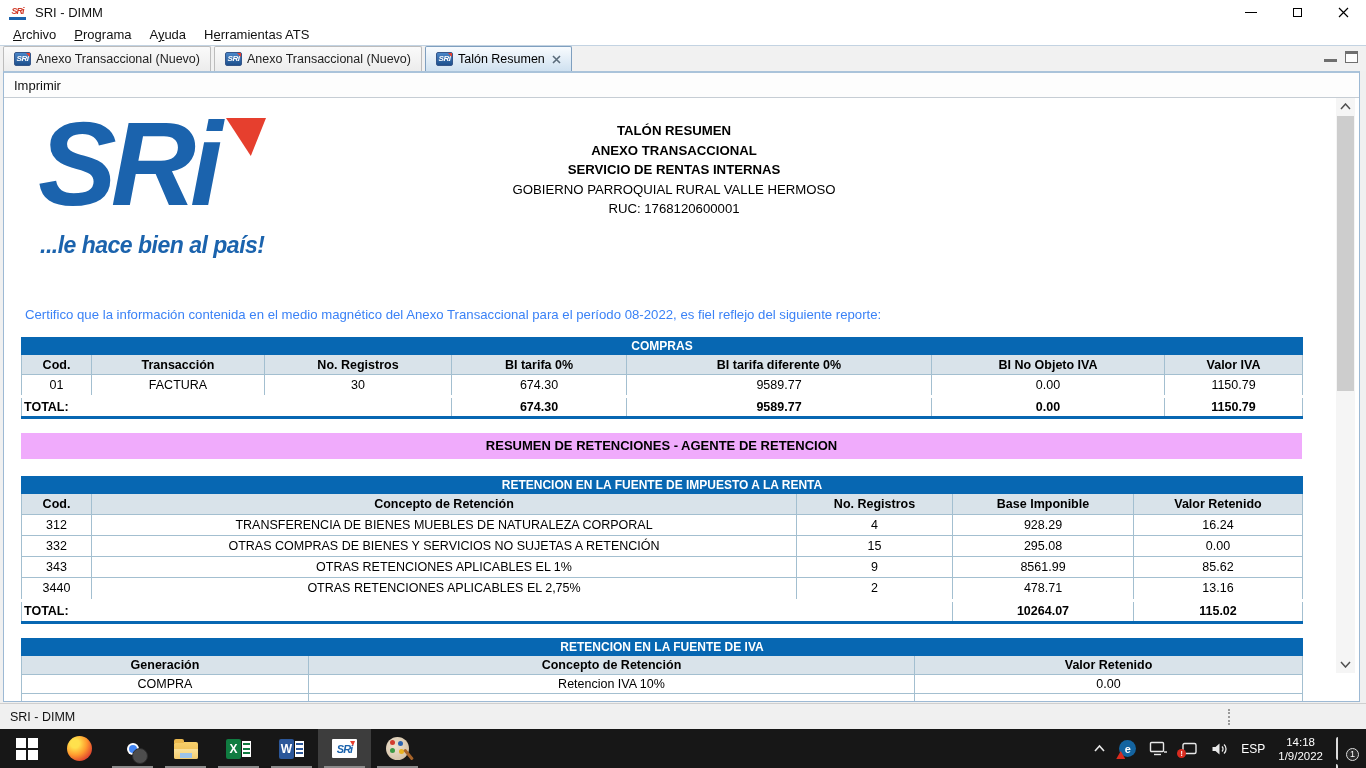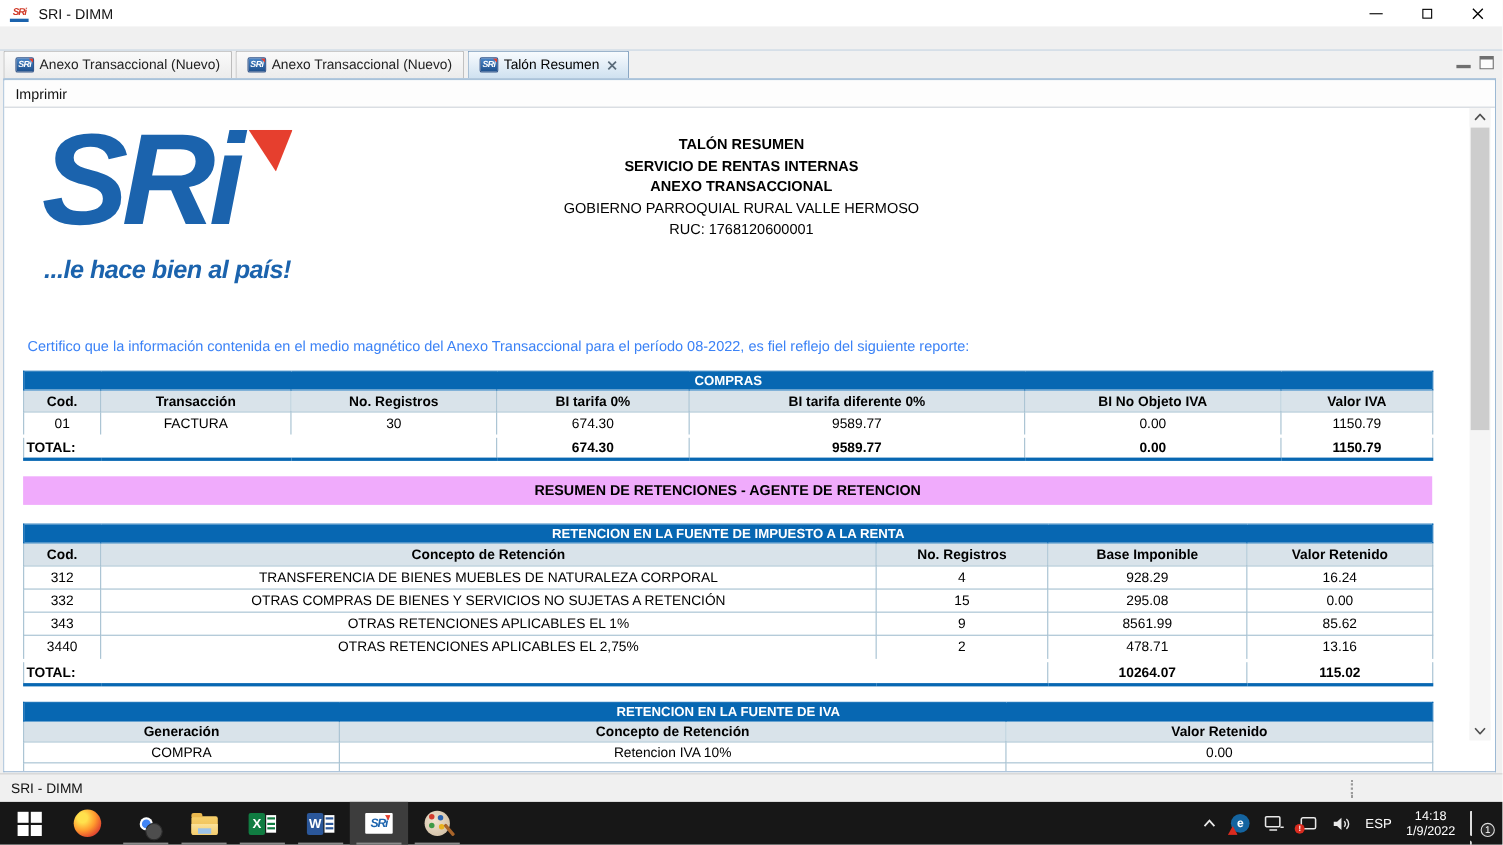--- a/index.html
+++ b/index.html
@@ -186,20 +186,26 @@
           <span class="glyph-restore"></span>
         </div>
       <div class="wc">
         <svg width="11" height="11">
             <path d="M1 1 L10 10 M10 1 L1 10" stroke="#000" stroke-width="1.2"></path>
           </svg>
       </div>
     </div>
   </div>
 
+  <div class="menubar">
+    <span class="mi"><span></span><span class="u">A</span><span>rchivo</span></span>
+    <span class="mi"><span></span><span class="u">P</span><span>rograma</span></span>
+    <span class="mi"><span>A</span><span class="u">y</span><span>uda</span></span>
+    <span class="mi"><span>H</span><span class="u">e</span><span>rramientas ATS</span></span>
+  </div>
 
   <div class="tabbar">
     <div class="tab">
       <span class="sri-tab-icon">SRi</span>
       <span>Anexo Transaccional (Nuevo)</span>
     </div>
     <div class="tab">
       <span class="sri-tab-icon">SRi</span>
       <span>Anexo Transaccional (Nuevo)</span>
     </div>
@@ -225,22 +231,22 @@
     <div class="content">
 
       <div class="logo">
         <div class="logo-text">SRi</div>
         <div class="logo-triangle"></div>
         <div class="logo-tagline">...le hace bien al país!</div>
       </div>
 
       <div class="rpt-header">
         <div class="b">TALÓN RESUMEN</div>
+        <div class="b">ANEXO TRANSACCIONAL</div>
         <div class="b">SERVICIO DE RENTAS INTERNAS</div>
-        <div class="b">ANEXO TRANSACCIONAL</div>
         <div>GOBIERNO PARROQUIAL RURAL VALLE HERMOSO</div>
         <div>RUC: 1768120600001</div>
       </div>
 
       <div class="cert">Certifico que la información contenida en el medio magnético del Anexo Transaccional para el período 08-2022, es fiel reflejo del siguiente reporte:</div>
 
       <table class="rpt tbl-compras">
         <colgroup>
             <col style="width:70px">
             <col style="width:173px">

